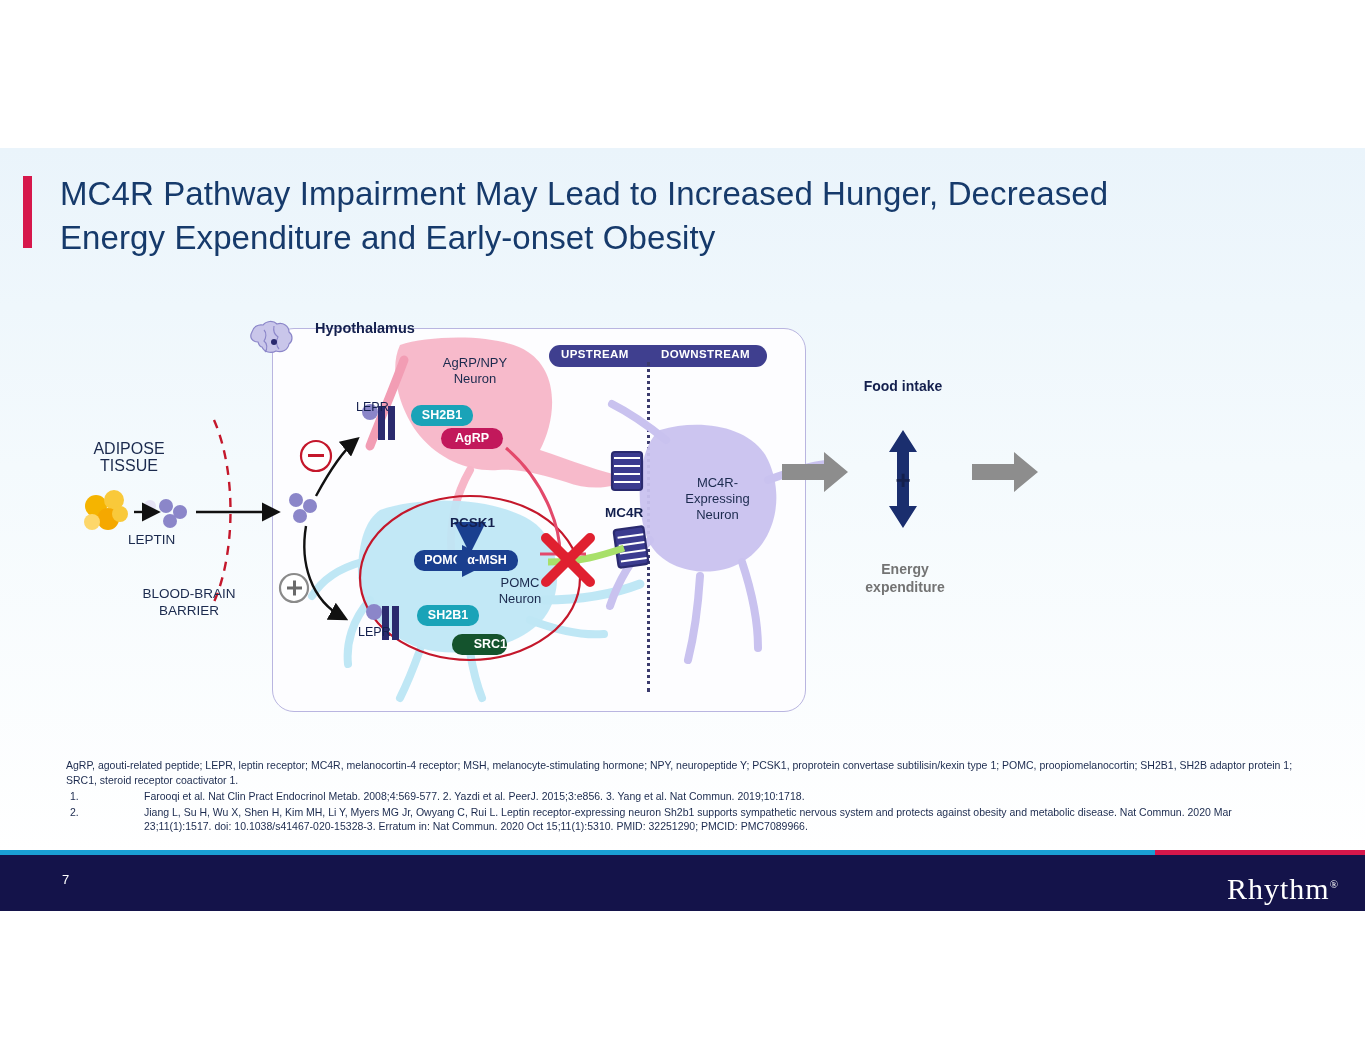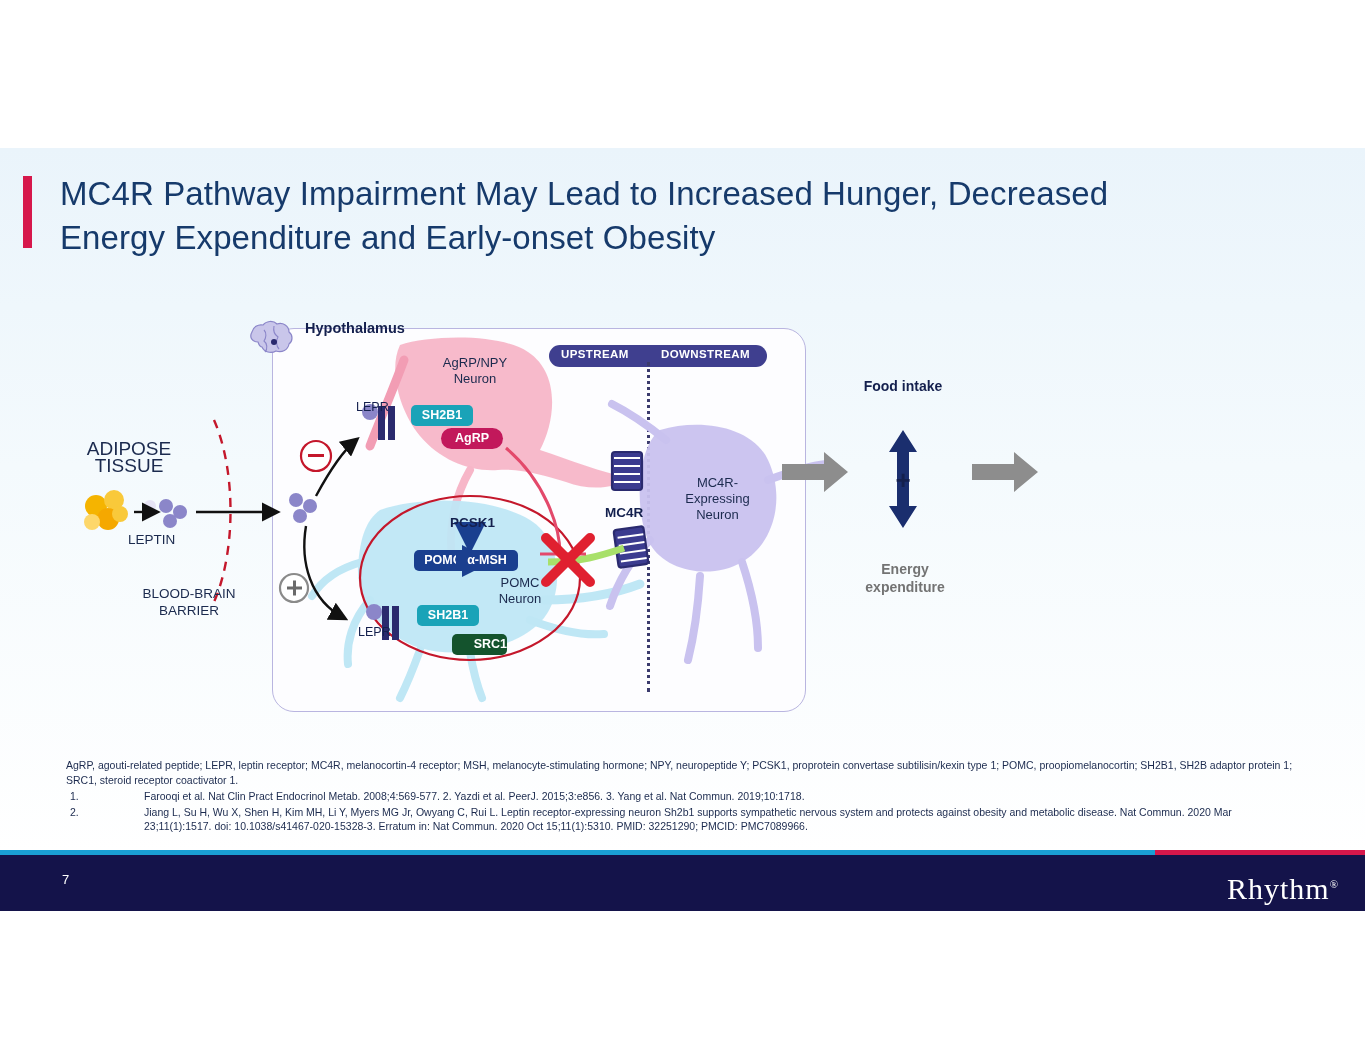--- a/index.html
+++ b/index.html
@@ -22,21 +22,21 @@
     font-size:33px;line-height:44px;color:#163a6b;font-weight:400;
     letter-spacing:.1px;
   }
   
   .figure{position:absolute;left:0;top:300px;width:1365px;height:420px;}
   .hypo-box{
     position:absolute;left:272px;top:28px;width:532px;height:382px;
     border:1.5px solid #b9b5e0;border-radius:22px;background:#fdfdff;
   }
   .hypo-label{
-    position:absolute;left:305px;top:20px;font-size:14.5px;font-weight:bold;color:#14204e;
+    position:absolute;left:315px;top:20px;font-size:14.5px;font-weight:bold;color:#14204e;
   }
   .brain{
     position:absolute;left:248px;top:20px;width:52px;height:44px;
   }
   
   .ud-banner{
     position:absolute;left:549px;top:45px;width:218px;height:22px;
     background:#3f3f8f;border-radius:11px;
   }
   .ud-banner span{
@@ -44,33 +44,33 @@
   }
   .ud-up{left:12px;}
   .ud-down{left:112px;}
   .divider-dots{
     position:absolute;left:647px;top:62px;width:0;height:330px;
     border-left:3px dotted #3b3b6d;
   }
   
   .adipose-label{
     position:absolute;left:74px;top:140px;width:110px;text-align:center;
-    font-size:19px;color:#1b2a4e;line-height:17px;
+    font-size:16px;color:#1b2a4e;line-height:17px;
   }
   .leptin-label{
     position:absolute;left:128px;top:232px;font-size:13.5px;color:#1b2a4e;
   }
   .bbb-label{
     position:absolute;left:124px;top:285px;width:130px;text-align:center;
     font-size:13.5px;color:#1b2a4e;line-height:17px;
   }
   .lepr1{position:absolute;left:356px;top:100px;font-size:12.5px;color:#14204e;}
   .lepr2{position:absolute;left:358px;top:325px;font-size:12.5px;color:#14204e;}
   .tag{
-    position:absolute;border-radius:5px;color:#fff;font-size:12.5px;font-weight:bold;
+    position:absolute;border-radius:10px;color:#fff;font-size:12.5px;font-weight:bold;
     text-align:center;line-height:21px;height:21px;
   }
   .tag-sh2b1a{left:411px;top:105px;width:62px;background:#1aa3b8;}
   .tag-agrp{left:441px;top:128px;width:62px;background:#c2185b;border-radius:12px;}
   .tag-sh2b1b{left:417px;top:305px;width:62px;background:#1aa3b8;}
   .tag-src1{left:452px;top:334px;width:55px;background:#14532d;text-align:right;}
   .tag-pomc{left:414px;top:250px;width:58px;background:#1a3f8f;}
   .tag-amsh{left:456px;top:250px;width:62px;background:#1a3f8f;}
   .pcsk1{
     position:absolute;left:450px;top:215px;font-size:13.5px;font-weight:bold;color:#14204e;

